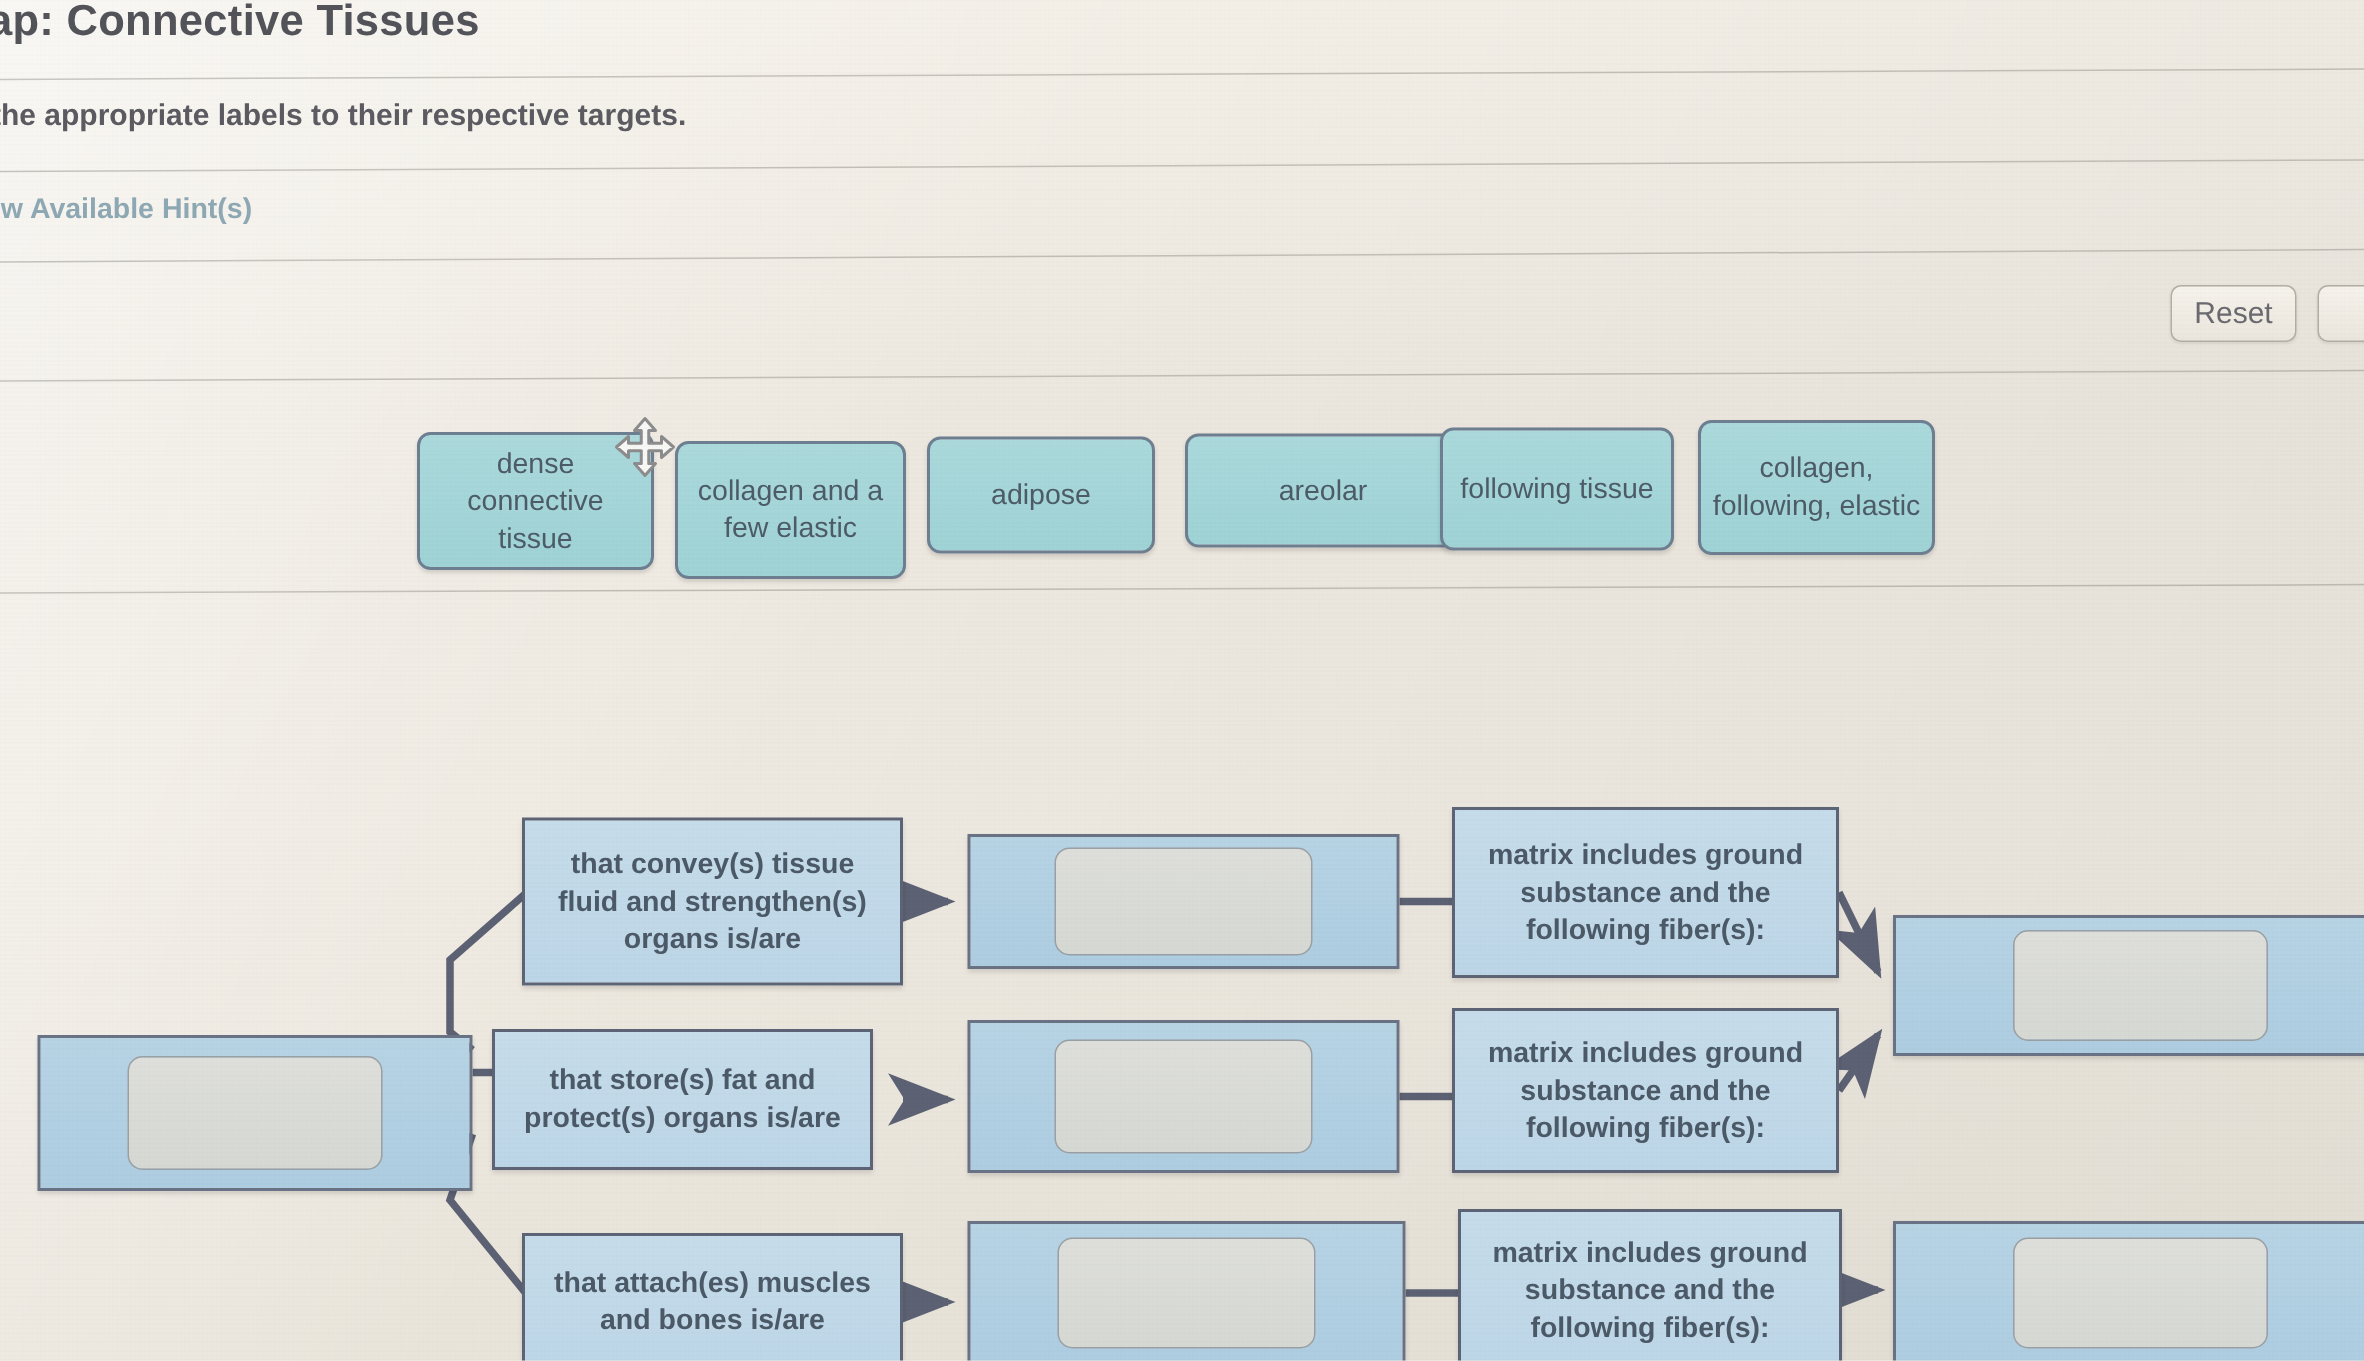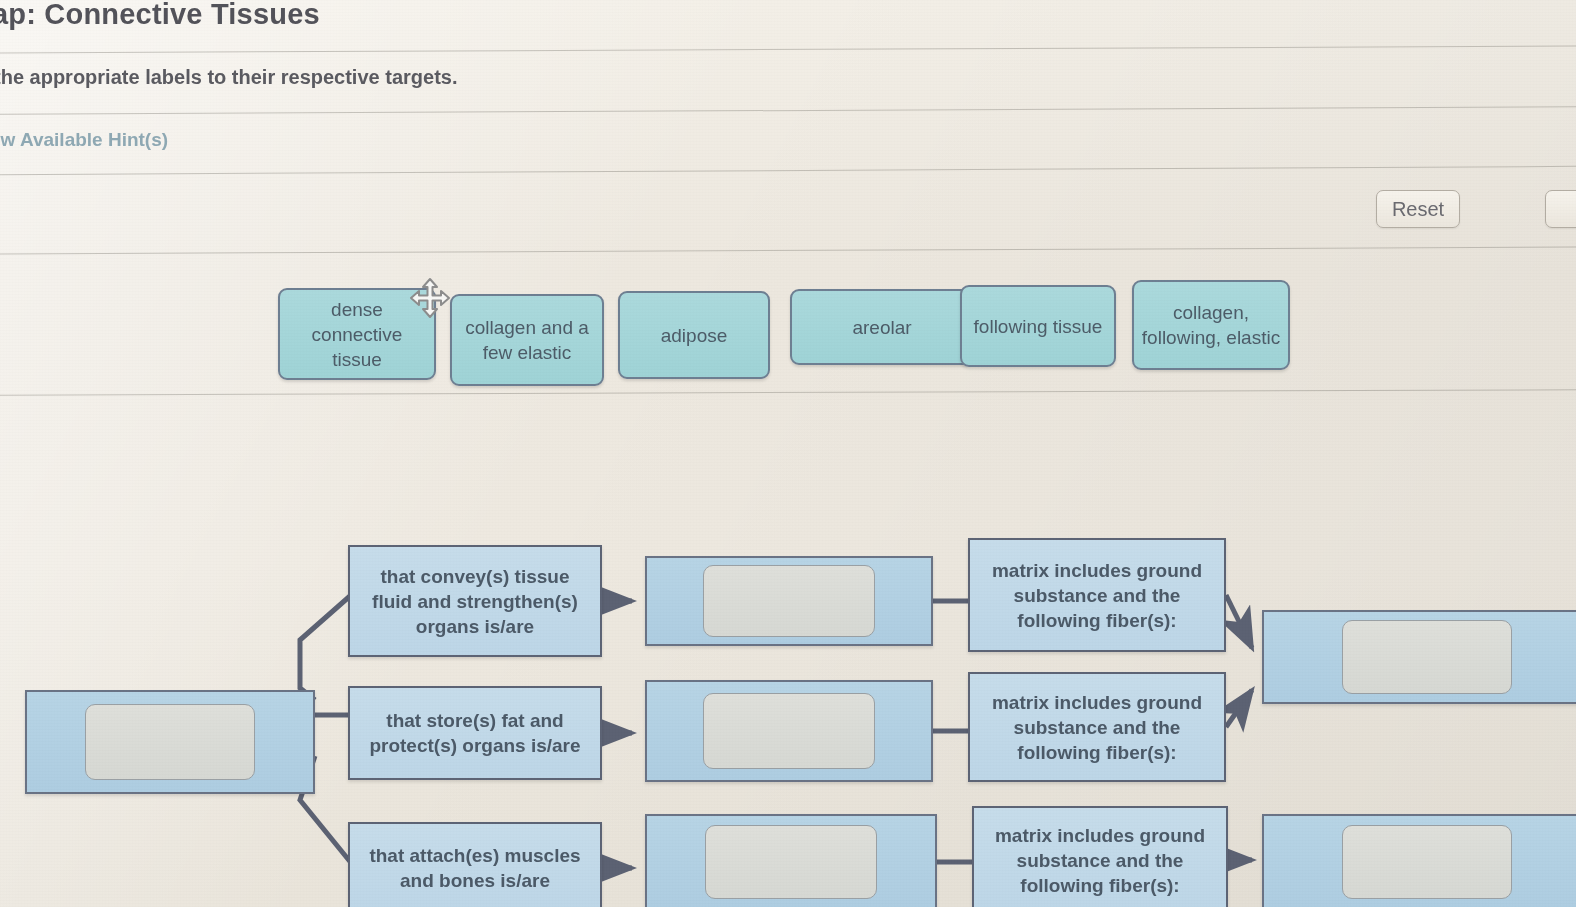--- a/index.html
+++ b/index.html
@@ -47,36 +47,36 @@
   }
 
   .btn{
     position:absolute;
     border:1px solid #b3ada3;border-radius:7px;
     background:linear-gradient(180deg,#f6f3ec 0%,#ebe6dd 100%);
     color:#6a6a70;font-size:20px;
     display:flex;align-items:center;justify-content:center;
     box-shadow:0 1px 2px rgba(0,0,0,.07);
   }
-  #btn-reset{left:1376px;top:190px;width:82px;height:36px;}
+  #btn-reset{left:1447px;top:190px;width:82px;height:36px;}
   #btn-help{left:1545px;top:190px;width:82px;height:36px;}
 
   
   .token{
     position:absolute;
     background:linear-gradient(180deg,#abd9dc 0%,#9fd3d6 100%);
     border:2px solid #6e7f92;border-radius:9px;
     color:#4d5c68;font-size:19px;line-height:25px;text-align:center;
     display:flex;align-items:center;justify-content:center;
     box-shadow:0 2px 3px rgba(0,0,0,.13);
     padding:0 6px;box-sizing:border-box;
   }
   #tok0{left:278px;top:288px;width:158px;height:92px;}
   #tok1{left:450px;top:294px;width:154px;height:92px;}
-  #tok2{left:618px;top:291px;width:152px;height:88px;}
+  #tok2{left:618px;top:291px;width:152px;height:78px;}
   #tok3{left:790px;top:289px;width:184px;height:76px;}
   #tok4{left:960px;top:285px;width:156px;height:82px;}
   #tok5{left:1132px;top:280px;width:158px;height:90px;}
 
   
   #move-cursor{position:absolute;left:408px;top:276px;width:44px;height:44px;}
 
   
   .tbox{
     position:absolute;
@@ -96,21 +96,21 @@
     display:flex;align-items:center;justify-content:center;
   }
   .drop .well{
     background:linear-gradient(180deg,#dedfda 0%,#d6d8d3 100%);
     border:1.5px solid #9aa0a4;border-radius:10px;
     box-sizing:border-box;
   }
 
   
   #t-convey{left:348px;top:545px;width:254px;height:112px;}
-  #t-store {left:348px;top:686px;width:254px;height:94px;}
+  #t-store {left:328px;top:686px;width:254px;height:94px;}
   #t-attach{left:348px;top:822px;width:254px;height:92px;}
 
   #t-mx1{left:968px;top:538px;width:258px;height:114px;}
   #t-mx2{left:968px;top:672px;width:258px;height:110px;}
   #t-mx3{left:972px;top:806px;width:256px;height:108px;}
 
   #d-left {left:25px;top:690px;width:290px;height:104px;}
   #d-left .well{width:170px;height:76px;}
 
   #d-r1{left:645px;top:556px;width:288px;height:90px;}

